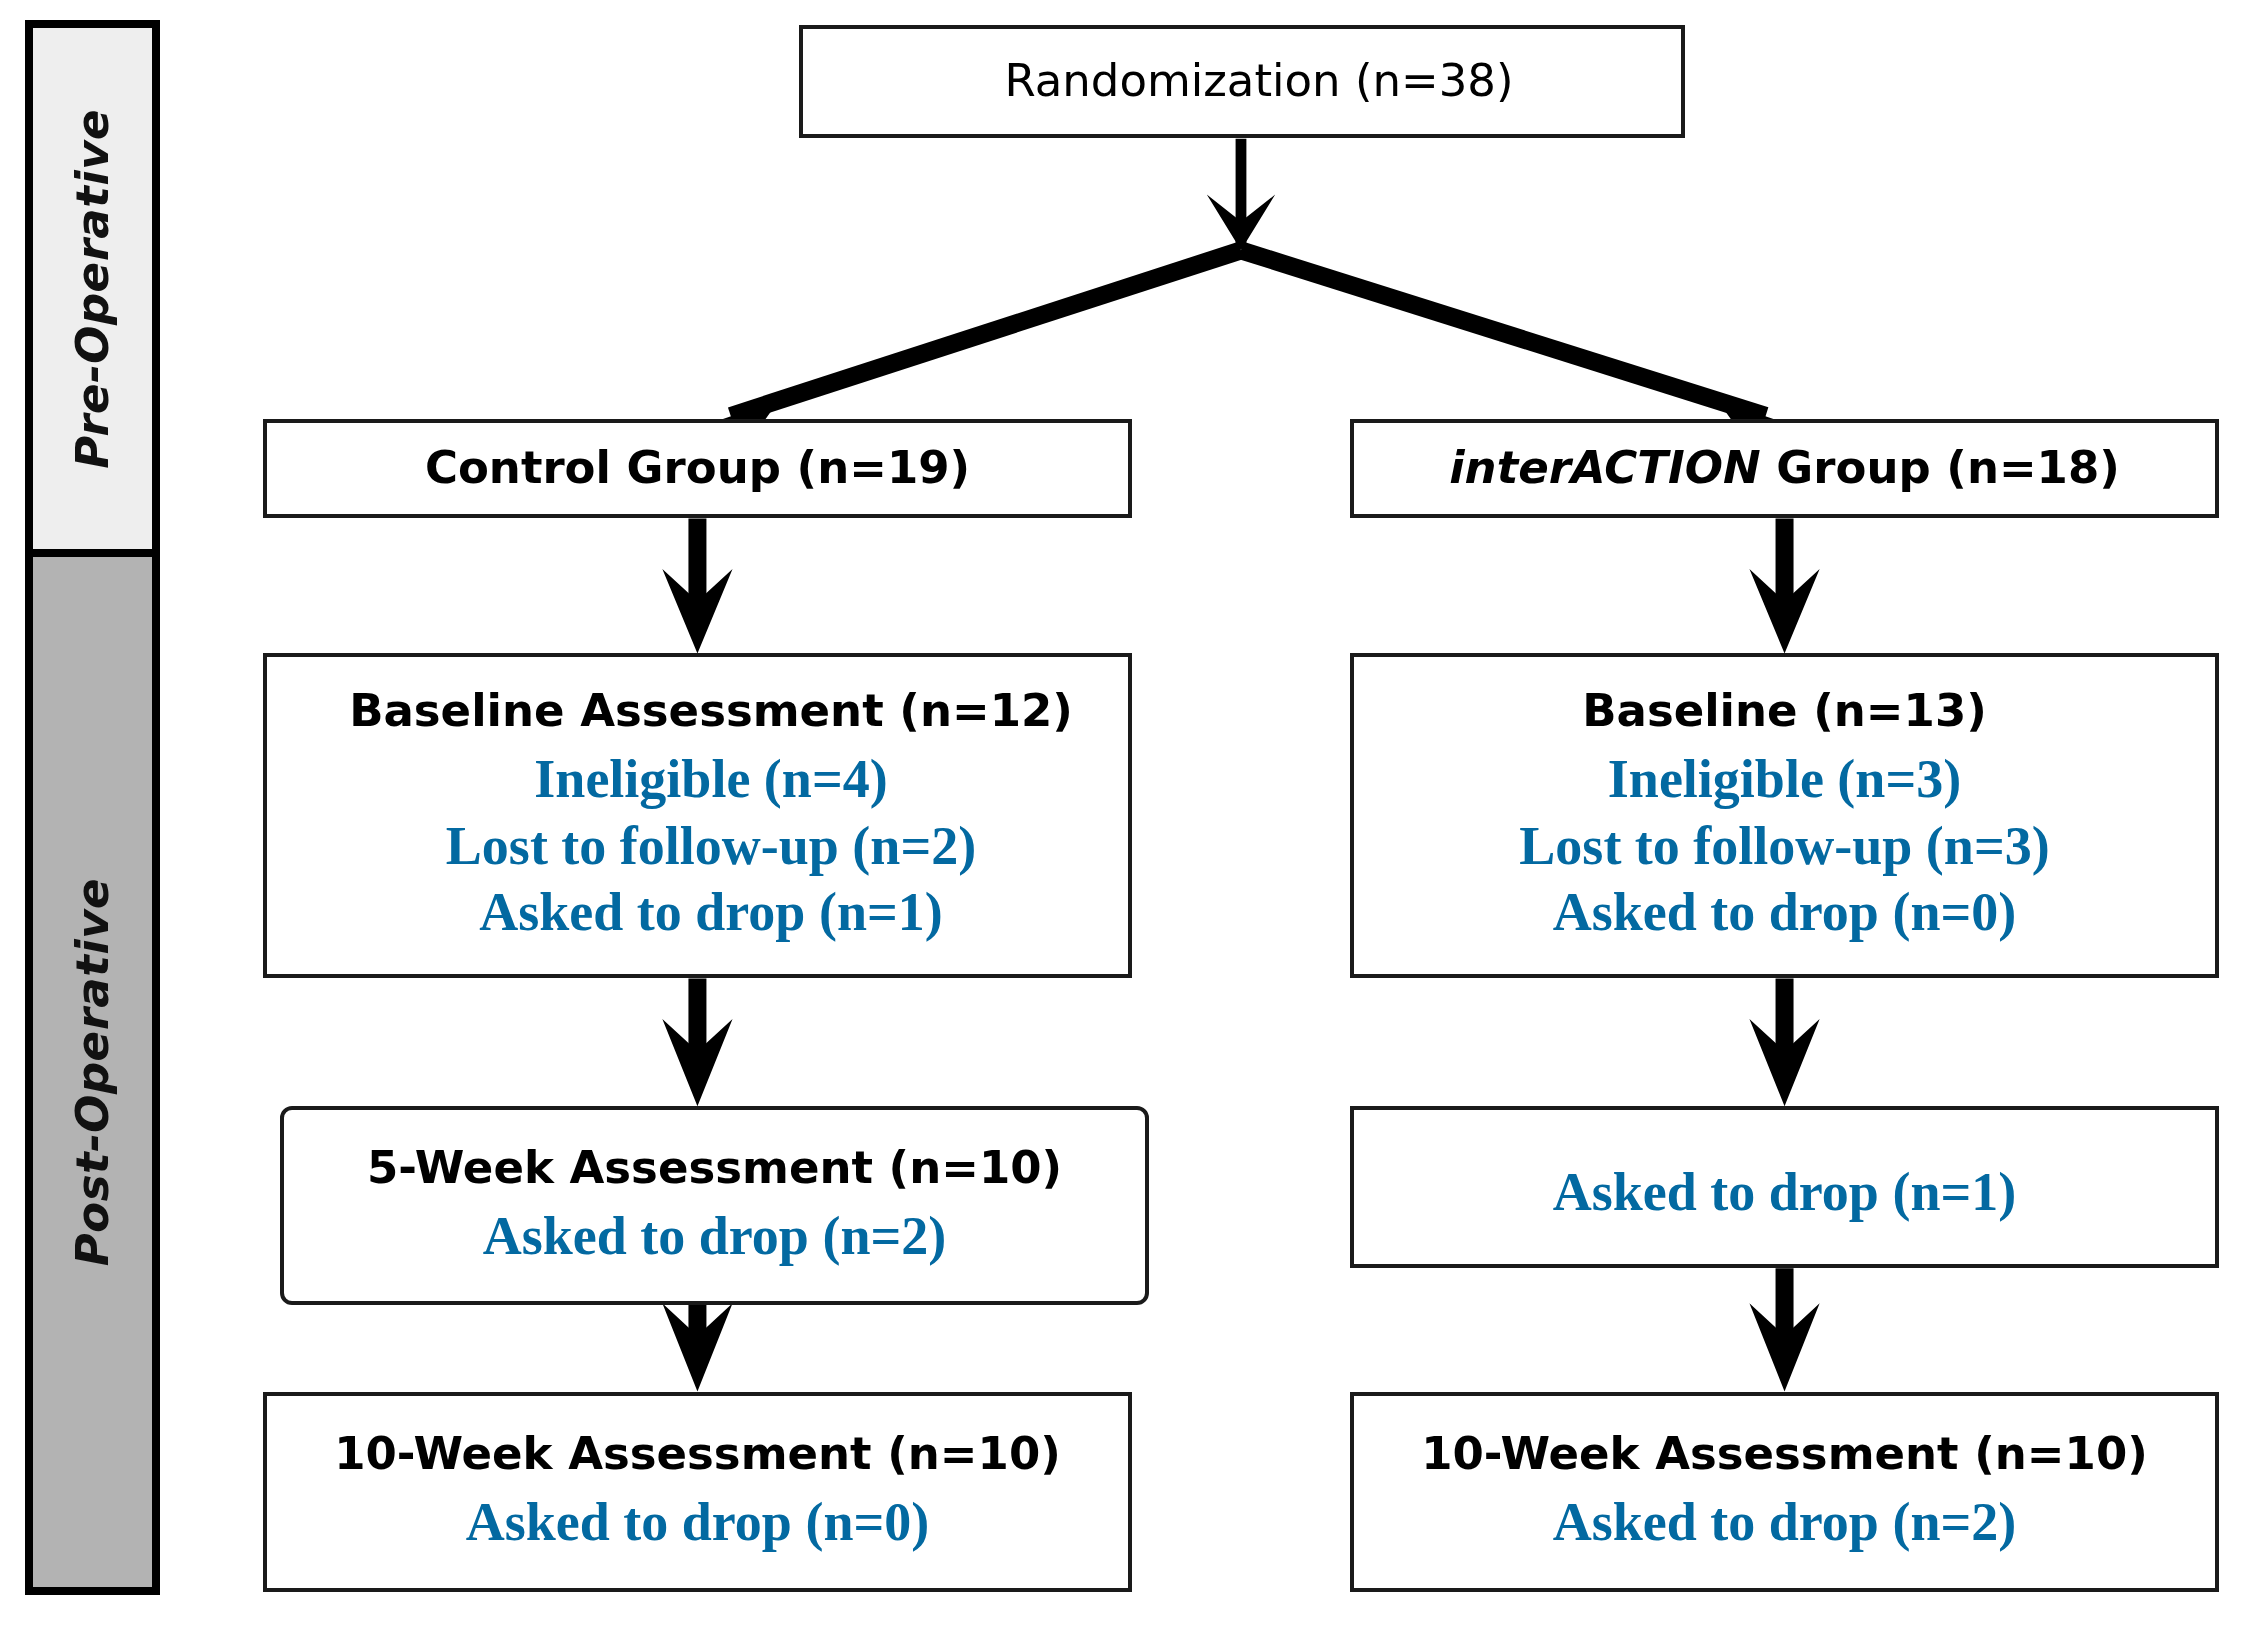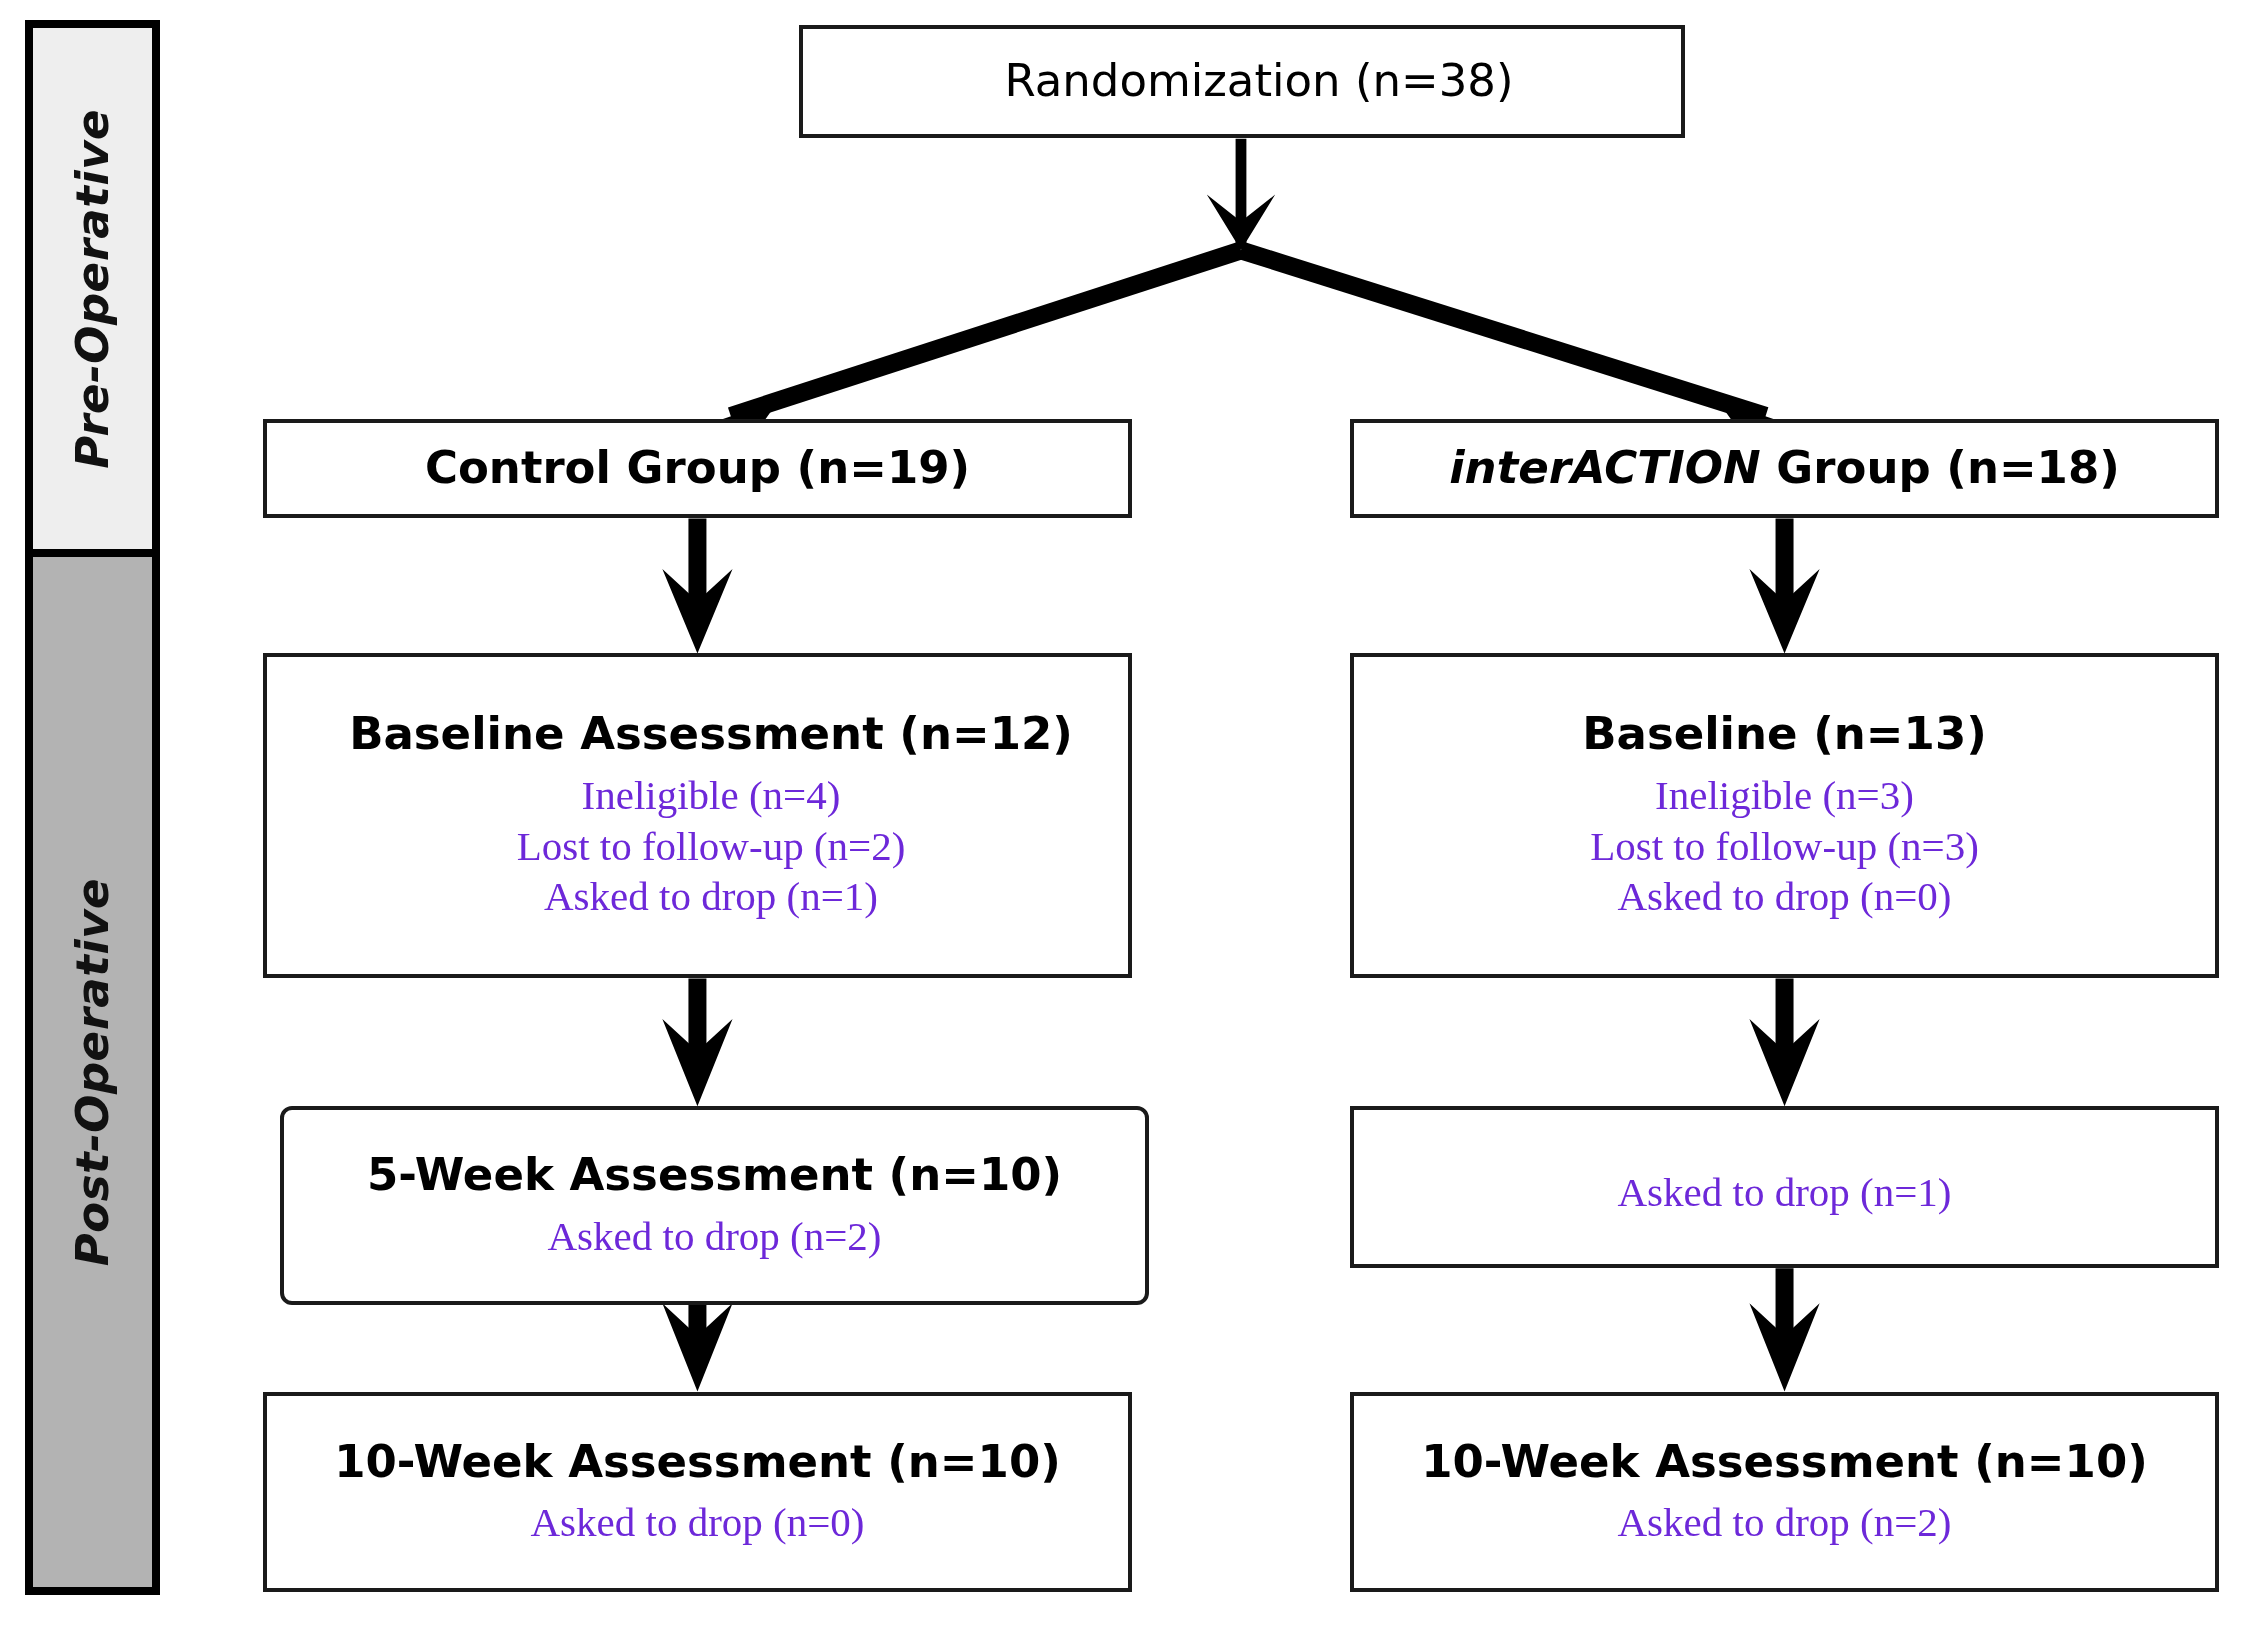--- a/index.html
+++ b/index.html
@@ -82,24 +82,24 @@
     white-space: nowrap;
   }
   .node-title.bold { font-weight: bold; }
   .node-title.plain { font-weight: normal; margin-left: 34px; }
   .node-title .ital {
     font-style: italic;
     font-weight: bold;
   }
   .node-sub {
     font-family: "Liberation Serif", serif;
-    font-weight: normal;
-    font-size: 41px;
+    font-weight: bold;
+    font-size: 54px;
     line-height: 1.2;
-    color: #6d28d9;
+    color: #0369a1;
     white-space: nowrap;
     margin-top: 3.6px;
   }
   .subs { margin-top: 9px; }
   .subs .node-sub { margin-top: 1.8px; }
 
   
   .conn {
     position: absolute;
     pointer-events: none;

